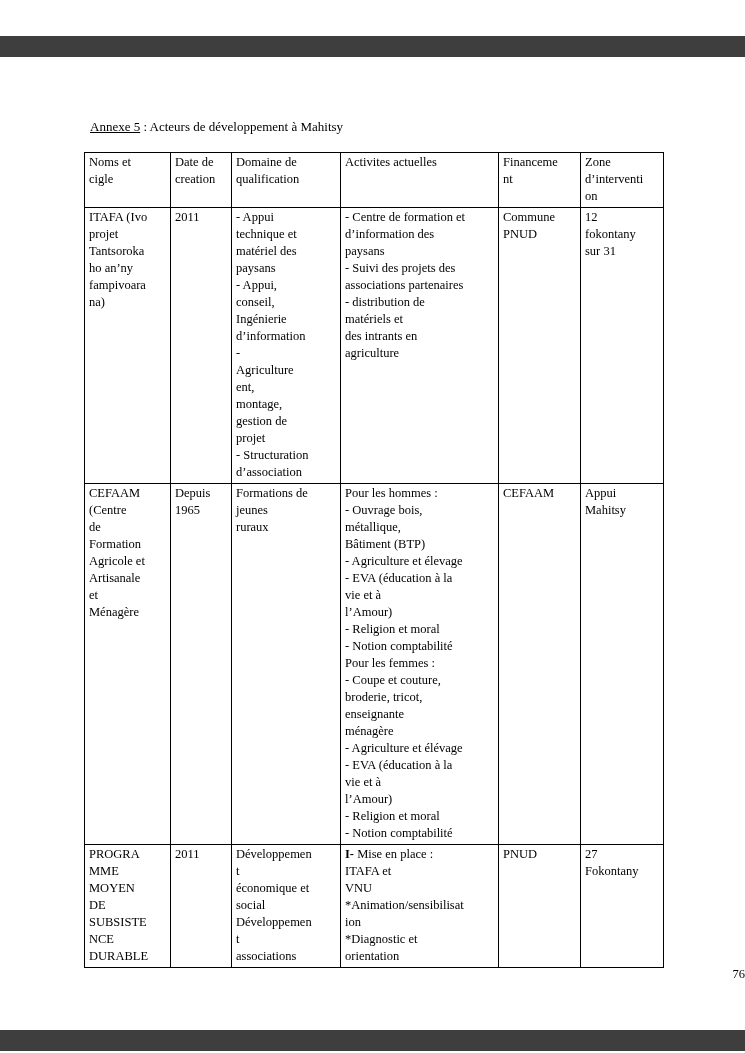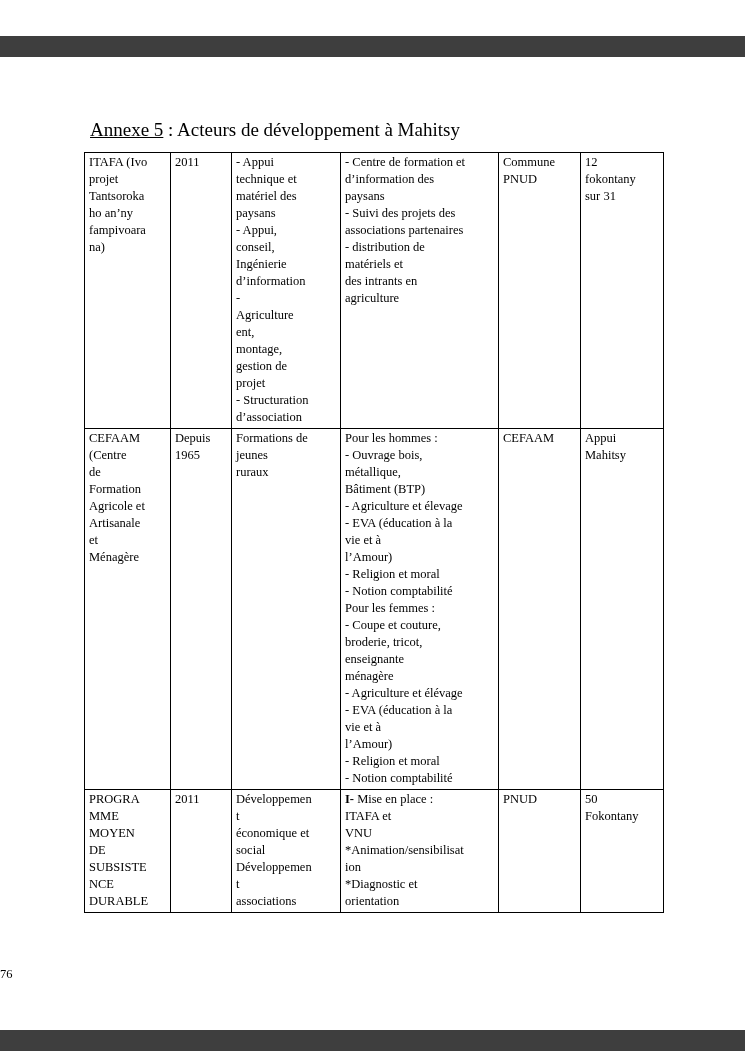--- a/index.html
+++ b/index.html
@@ -21,21 +21,21 @@
     height: 21px;
     background: #3e3e3e;
   }
   .bar.top { top: 36px; }
   .bar.bottom { top: 1030px; }
 
   .title {
     position: absolute;
     left: 90px;
     top: 119px;
-    font-size: 19px;
+    font-size: 13px;
     white-space: nowrap;
   }
   .title .underline { text-decoration: underline; }
 
   table.actors {
     position: absolute;
     left: 84px;
     top: 152px;
     width: 579px;
     border-collapse: collapse;
@@ -53,41 +53,55 @@
     white-space: pre-line;
     overflow-wrap: break-word;
   }
   .b { font-weight: bold; }
 
   .page-number {
     position: absolute;
     left: 0;
     top: 967px;
     width: 745px;
-    text-align: left;
+    text-align: right;
     font-size: 12.5px;
   }
 </style>
 </head>
 <body>
 
 <div class="bar top"></div>
 
 <div class="title"><span class="underline">Annexe 5</span><span> : Acteurs de développement à Mahitsy</span></div>
 
 <table class="actors">
   <colgroup>
     <col style="width:86px">
     <col style="width:61px">
     <col style="width:109px">
     <col style="width:158px">
     <col style="width:82px">
     <col style="width:83px">
   </colgroup>
   <tbody>
+    <tr>
+      <th>Noms et
+cigle</th>
+      <th>Date de
+creation</th>
+      <th>Domaine de
+qualification</th>
+      <th>Activites actuelles</th>
+      <th>Financeme
+nt</th>
+      <th>Zone
+d’interventi
+on</th>
+    </tr>
     <tr>
       <td>ITAFA (Ivo
 projet
 Tantsoroka
 ho an’ny
 fampivoara
 na)</td>
       <td>2011</td>
       <td>- Appui
 technique et
@@ -176,21 +190,21 @@
 t
 associations</td>
       <td><span class="b">I-</span><span> Mise en place :
 ITAFA et
 VNU
 *Animation/sensibilisat
 ion
 *Diagnostic et
 orientation</span></td>
       <td>PNUD</td>
-      <td>50
+      <td>27
 Fokontany</td>
     </tr>
   </tbody>
 </table>
 
 <div class="page-number">76</div>
 
 <div class="bar bottom"></div>
 
 </body></html>

